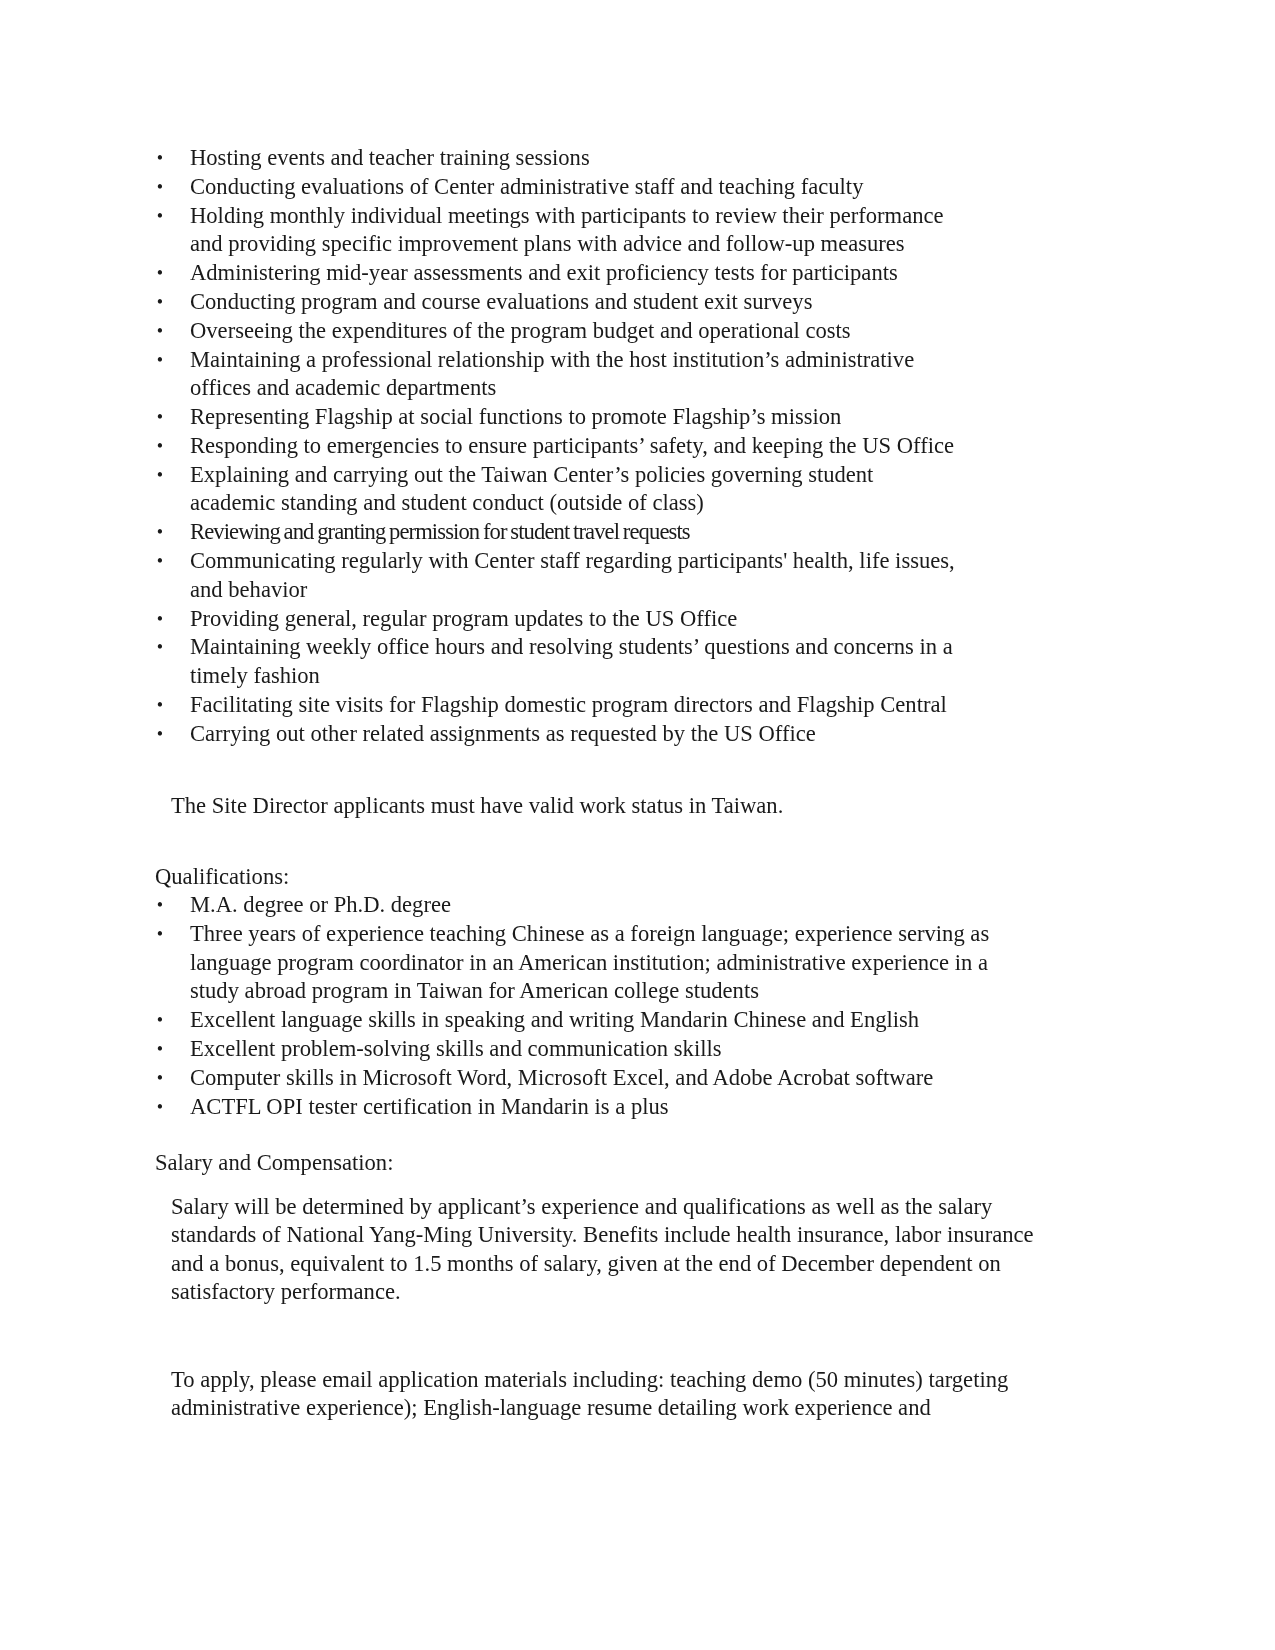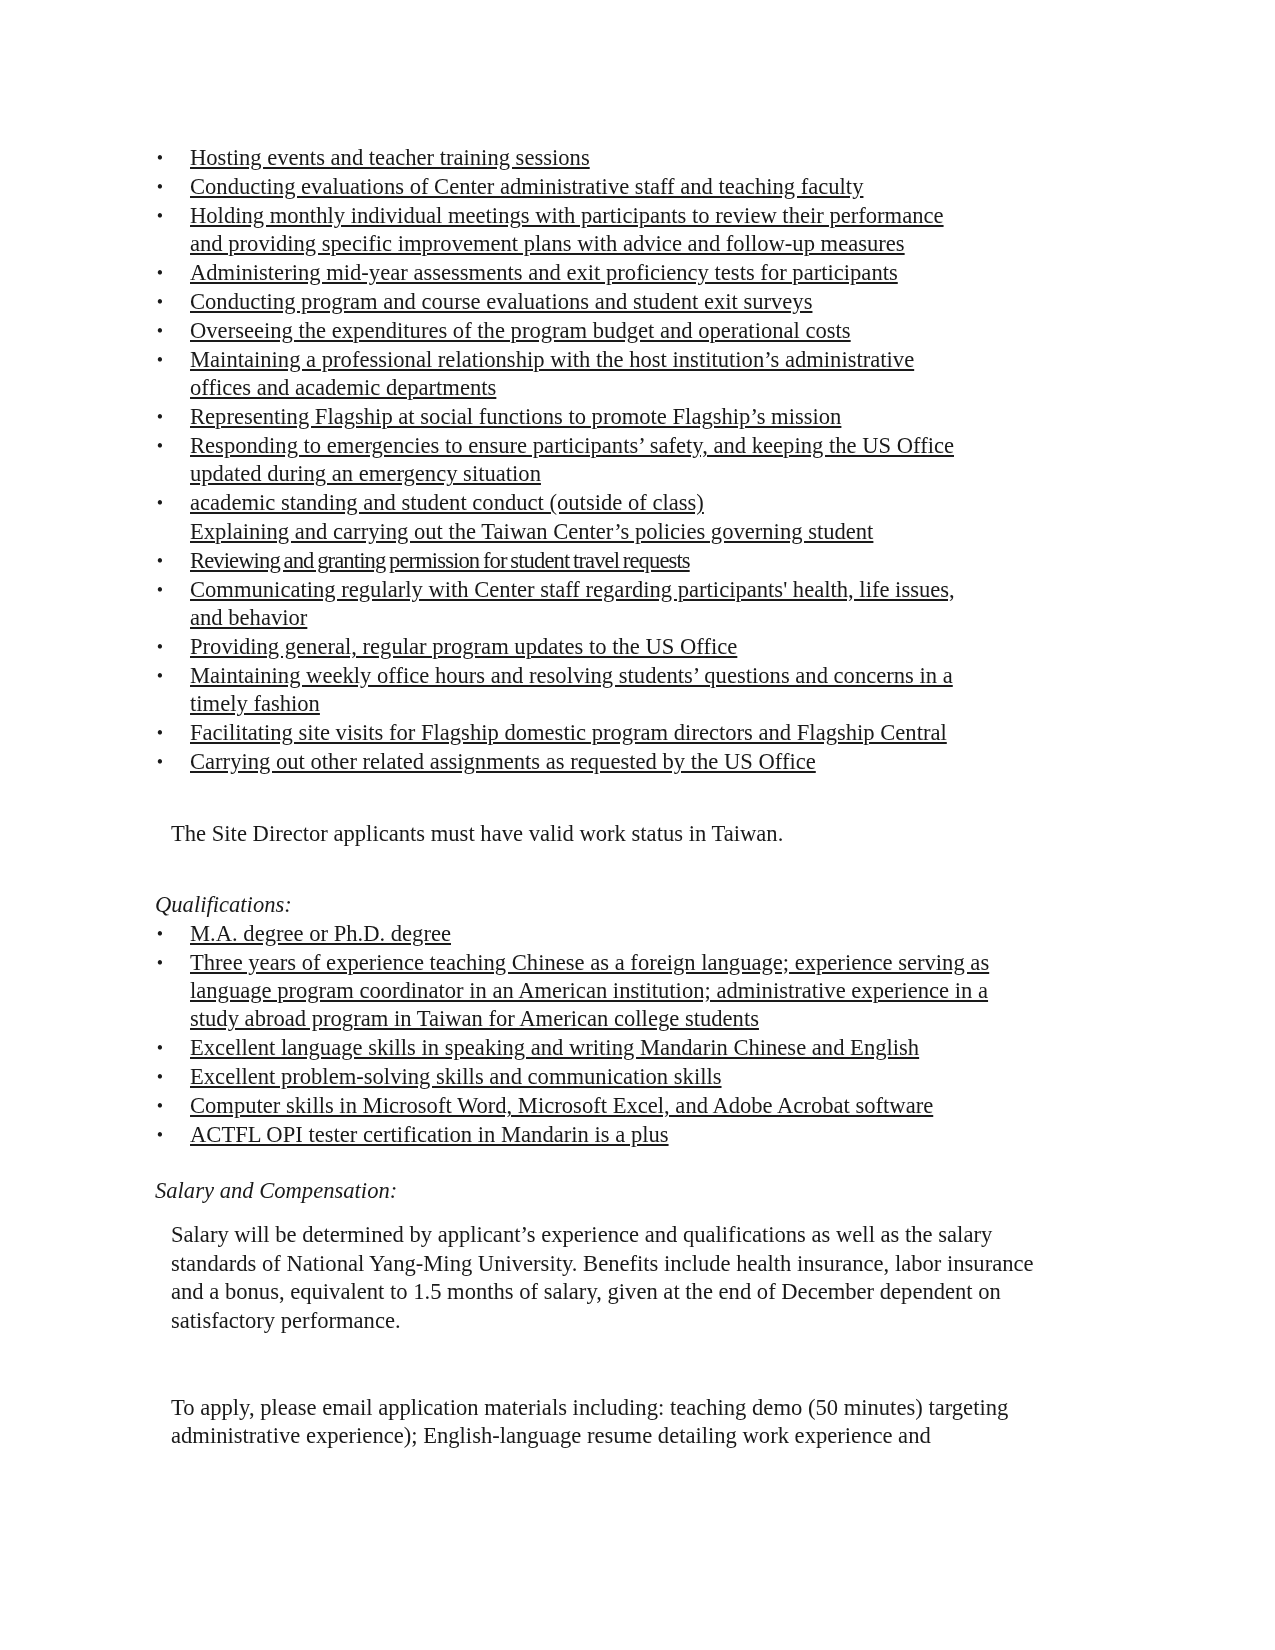--- a/index.html
+++ b/index.html
@@ -37,35 +37,33 @@
     ul.bullets li .bullet {
       position: absolute;
       left: 0;
       top: 0;
       width: 10px;
       text-align: center;
       font-size: 18px;
     }
     ul.bullets li .line {
       display: block;
-      text-decoration: underline;
     }
     ul.bullets li.condensed .line {
       letter-spacing: -0.9px;
       word-spacing: -1px;
     }
     .para {
       margin: 16px;
       white-space: nowrap;
     }
     .para .line { display: block; }
     .gap { height: 27px; }
     .section-heading {
       margin: 0;
-      font-style: italic;
     }
   </style>
 </head>
 <body>
 
 <div class="page">
 
   <ul class="bullets" id="duties-list">
       <li>
         <span class="bullet">•</span>
@@ -97,26 +95,25 @@
         <span class="line">Maintaining a professional relationship with the host institution’s administrative</span>
         <span class="line">offices and academic departments</span>
       </li>
       <li>
         <span class="bullet">•</span>
         <span class="line">Representing Flagship at social functions to promote Flagship’s mission</span>
       </li>
       <li>
         <span class="bullet">•</span>
         <span class="line">Responding to emergencies to ensure participants’ safety, and keeping the US Office</span>
-        <span class="line">updated during an emergency situation</span>
       </li>
       <li>
         <span class="bullet">•</span>
+        <span class="line">Explaining and carrying out the Taiwan Center’s policies governing student</span>
         <span class="line">academic standing and student conduct (outside of class)</span>
-        <span class="line">Explaining and carrying out the Taiwan Center’s policies governing student</span>
       </li>
       <li class="condensed">
         <span class="bullet">•</span>
         <span class="line">Reviewing and granting permission for student travel requests</span>
       </li>
       <li>
         <span class="bullet">•</span>
         <span class="line">Communicating regularly with Center staff regarding participants' health, life issues,</span>
         <span class="line">and behavior</span>
       </li>

